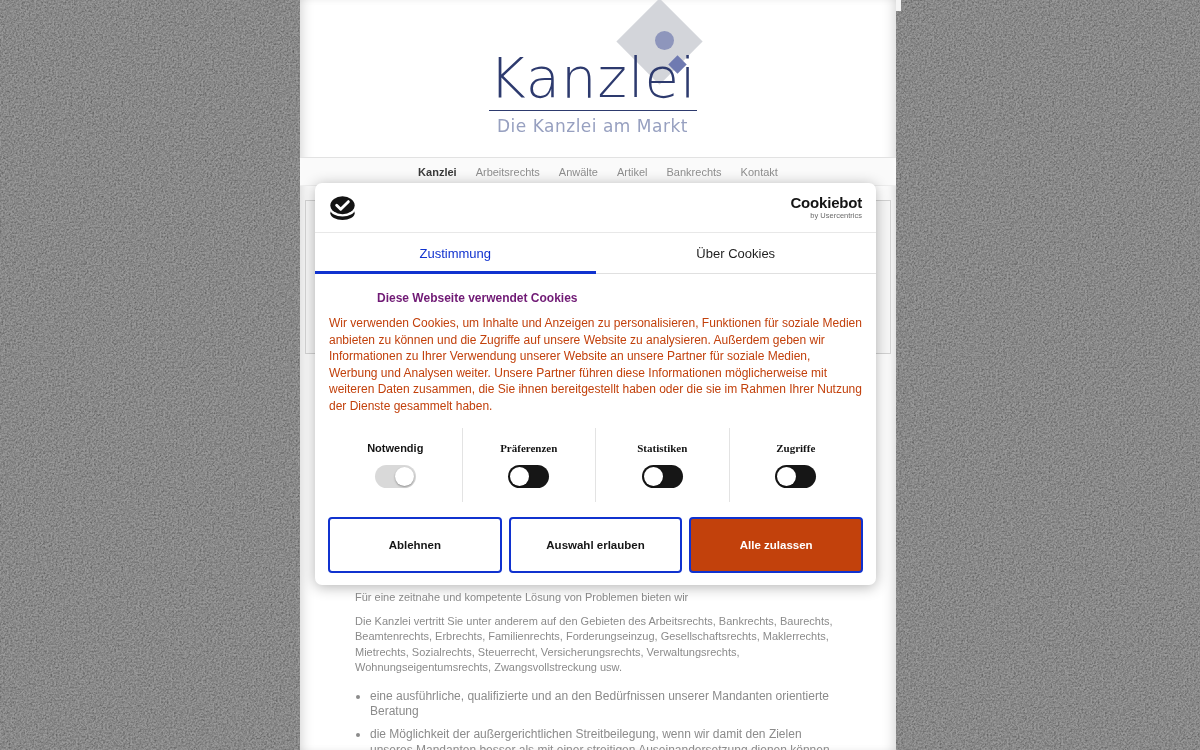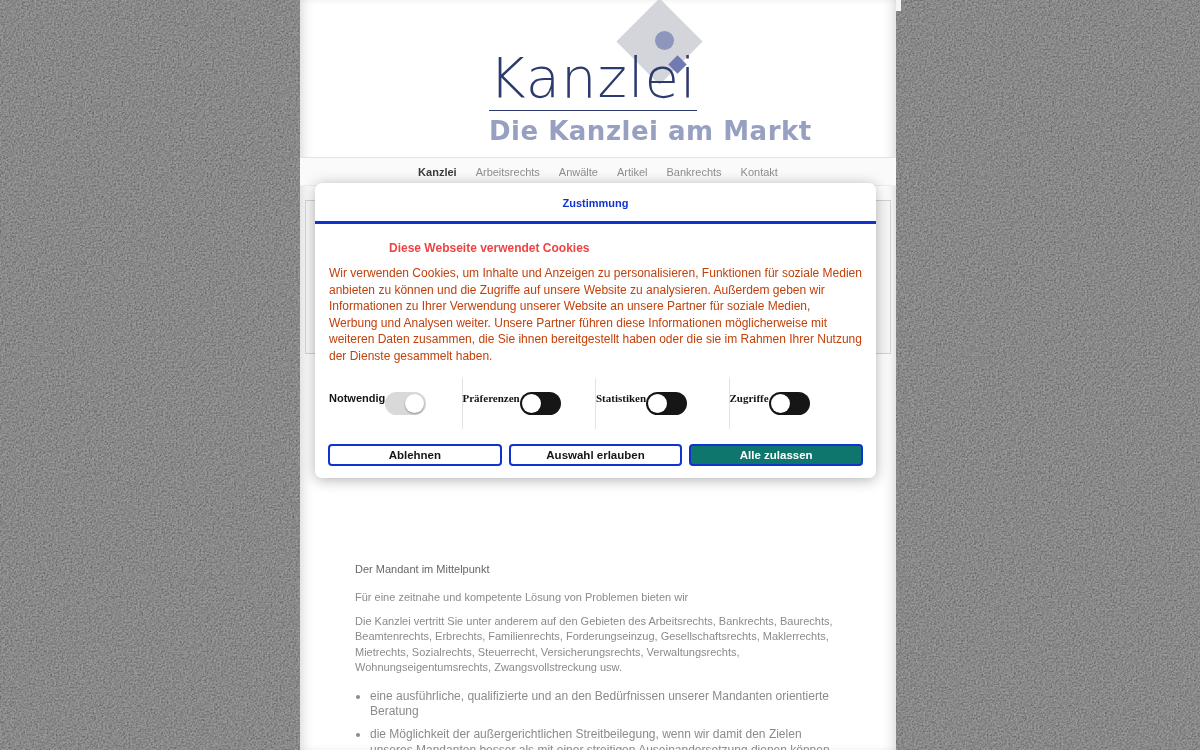--- a/index.html
+++ b/index.html
@@ -20,21 +20,21 @@
   
   .site-header{position:relative;height:157px;overflow:hidden;}
   .logo-diamond{position:absolute;left:329px;top:11px;width:61px;height:61px;background:#d3d5da;transform:rotate(45deg);}
   .logo-dot-circle{position:absolute;left:355px;top:31px;width:19px;height:19px;border-radius:50%;background:#8e96bc;}
   .logo-dot-diamond{position:absolute;left:371px;top:58px;width:13px;height:13px;background:#6f7ab1;transform:rotate(45deg);}
   .logo-text{position:absolute;left:189px;top:50px;}
   .logo-name{
     font-family:"DejaVu Sans",sans-serif;font-weight:200;font-size:56px;line-height:1;
     color:#2d3a6e;display:inline-block;border-bottom:1px solid #2d3a6e;padding-bottom:4px;letter-spacing:1px;
   }
-  .logo-tagline{font-family:"DejaVu Sans",sans-serif;font-weight:700;font-size:26px;color:#97a0c0;margin-top:5px;letter-spacing:0.5px;}
+  .logo-tagline{font-family:"DejaVu Sans",sans-serif;font-weight:400;font-size:17px;color:#97a0c0;margin-top:5px;letter-spacing:0.5px;margin-left:8px;}
 
   
   .nav{
     position:absolute;left:0;right:0;top:157px;height:27px;background:#fafafa;
     border-top:1px solid #e2e2e2;border-bottom:1px solid #ededed;
     display:flex;justify-content:center;align-items:center;gap:19px;
   }
   .nav-link{font-size:11px;color:#8e8e8e;text-decoration:none;cursor:pointer;}
   .nav-link.active{color:#3a3a3a;font-weight:700;}
 
@@ -52,40 +52,40 @@
   .cookie-dialog{
     position:absolute;left:315px;top:183px;width:561px;background:#fff;z-index:3;
     border-radius:7px;box-shadow:0 2px 14px rgba(0,0,0,.30);
   }
   .cb-header{height:49px;padding:0 14px;display:flex;align-items:center;justify-content:space-between;border-bottom:1px solid #e8e8e8;}
   .cb-logo{width:27px;height:27px;display:block;cursor:pointer;}
   .cb-brand{text-align:right;cursor:pointer;}
   .cb-brand-name{font-size:15px;font-weight:800;color:#141414;line-height:1;letter-spacing:-0.2px;}
   .cb-brand-by{font-size:7.5px;color:#6b6b6b;margin-top:1px;}
   .cb-tabs{display:flex;height:40px;border-bottom:1px solid #e0e0e0;}
-  .cb-tab{flex:1;display:flex;align-items:center;justify-content:center;font-size:11px;font-weight:700;color:#1f1f1f;position:relative;cursor:pointer;}
+  .cb-tab{flex:1;display:flex;align-items:center;justify-content:center;font-size:13px;font-weight:400;color:#1f1f1f;position:relative;cursor:pointer;}
   .cb-tab.active{color:#1032cf;}
   .cb-tab.active::after{content:"";position:absolute;left:0;right:0;bottom:-1px;height:3px;background:#1032cf;}
   .cb-body{padding:17px 14px 0;}
-  .cb-title{font-size:12px;font-weight:700;color:#ef4444;margin:0 12px 10px;padding-left:48px;}
+  .cb-title{font-size:12px;font-weight:700;color:#701a75;margin:0 0 10px;padding-left:48px;}
   .cb-desc{font-size:12px;line-height:16.6px;color:#c2410c;margin:0;}
   .cb-cats{display:flex;margin-top:13px;}
-  .cb-cat{flex:1;display:flex;flex-direction:row;align-items:center;padding:14px 0;}
+  .cb-cat{flex:1;display:flex;flex-direction:column;align-items:center;padding:14px 0;}
   .cb-cat + .cb-cat{border-left:1px solid #e3e3e3;font-family:Liberation Serif, serif;}
   .cb-cat-label{font-size:11px;font-weight:700;color:#141414;margin-bottom:11px;}
   .toggle{width:41px;height:23px;border-radius:12px;position:relative;cursor:pointer;}
   .toggle.on-disabled{background:#d9d9d9;cursor:default;}
   .toggle.off{background:#161616;}
   .knob{position:absolute;top:2px;width:19px;height:19px;border-radius:50%;background:#fff;box-shadow:0 1px 2px rgba(0,0,0,.35);}
   .toggle.on-disabled .knob{right:2px;}
   .toggle.off .knob{left:2px;}
   .cb-buttons{display:flex;gap:7px;padding:15px 13px 12px;}
-  .cb-btn{flex:1;height:22px;border-radius:4px;font-size:11.5px;font-weight:700;display:flex;align-items:center;justify-content:center;box-sizing:border-box;cursor:pointer;}
+  .cb-btn{flex:1;height:56px;border-radius:4px;font-size:11.5px;font-weight:700;display:flex;align-items:center;justify-content:center;box-sizing:border-box;cursor:pointer;}
   .cb-btn.outline{background:#fff;border:2px solid #1032cf;color:#161616;}
-  .cb-btn.primary{background:#0f766e;border:2px solid #1032cf;color:#fff;}
+  .cb-btn.primary{background:#c2410c;border:2px solid #1032cf;color:#fff;}
 </style>
 </head>
 <body>
 
 <svg class="bg-noise" width="1200" height="750">
   <defs>
     <filter id="bgNoiseF">
       <feTurbulence type="fractalNoise" baseFrequency="0.55" numOctaves="3" stitchTiles="stitch"></feTurbulence>
       <feColorMatrix type="matrix" values="0 0 0 0 0.32  0 0 0 0 0.32  0 0 0 0 0.32  0.55 0.55 0.55 0 0"></feColorMatrix>
     </filter>
@@ -127,23 +127,36 @@
 
     </ul>
   </div>
 
 </div>
 
 <div class="edge-artifact"></div>
 
 <div class="cookie-dialog">
 
+  <div class="cb-header">
+    <svg class="cb-logo" viewBox="0 0 30 30">
+      <ellipse cx="15" cy="21.5" rx="13.5" ry="7.5" fill="#141414"></ellipse>
+      <ellipse cx="15" cy="17.5" rx="13.5" ry="7.5" fill="#ffffff"></ellipse>
+      <ellipse cx="15" cy="12.5" rx="13.5" ry="10" fill="#141414"></ellipse>
+      <path d="M8.5 12.5 L13 17 L21.5 8.5" stroke="#ffffff" stroke-width="3.2" fill="none" stroke-linecap="round" stroke-linejoin="round"></path>
+    </svg>
+    <div class="cb-brand">
+      <div class="cb-brand-name">Cookiebot</div>
+      <div class="cb-brand-by">by Usercentrics</div>
+    </div>
+  </div>
 
   <div class="cb-tabs">
     <div class="cb-tab active">Zustimmung</div>
+    <div class="cb-tab">Über Cookies</div>
   </div>
 
   <div class="cb-body">
     <h3 class="cb-title">Diese Webseite verwendet Cookies</h3>
     <p class="cb-desc">Wir verwenden Cookies, um Inhalte und Anzeigen zu personalisieren, Funktionen für soziale Medien anbieten zu können und die Zugriffe auf unsere Website zu analysieren. Außerdem geben wir Informationen zu Ihrer Verwendung unserer Website an unsere Partner für soziale Medien, Werbung und Analysen weiter. Unsere Partner führen diese Informationen möglicherweise mit weiteren Daten zusammen, die Sie ihnen bereitgestellt haben oder die sie im Rahmen Ihrer Nutzung der Dienste gesammelt haben.</p>
 
     <div class="cb-cats">
       <div class="cb-cat">
         <div class="cb-cat-label">Notwendig</div>
         <div class="toggle on-disabled">

